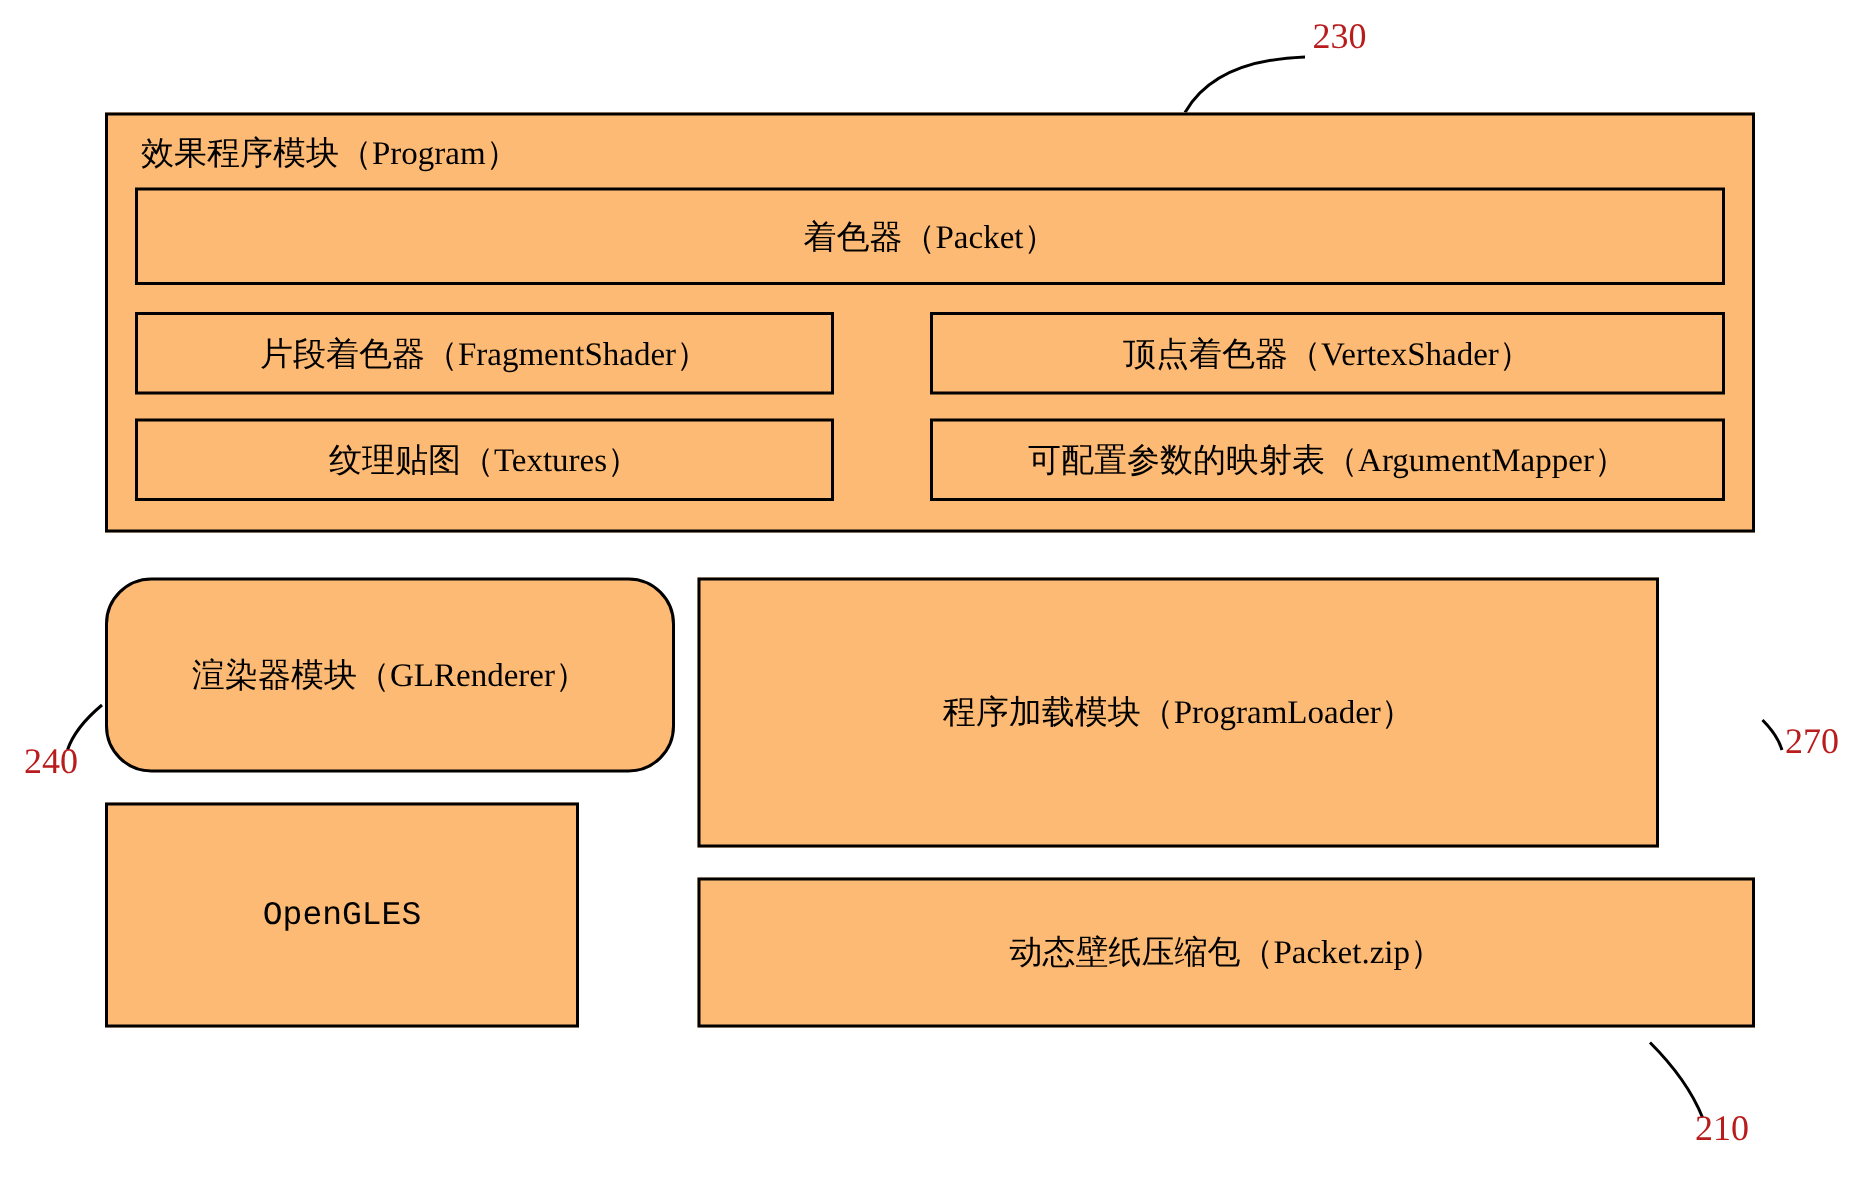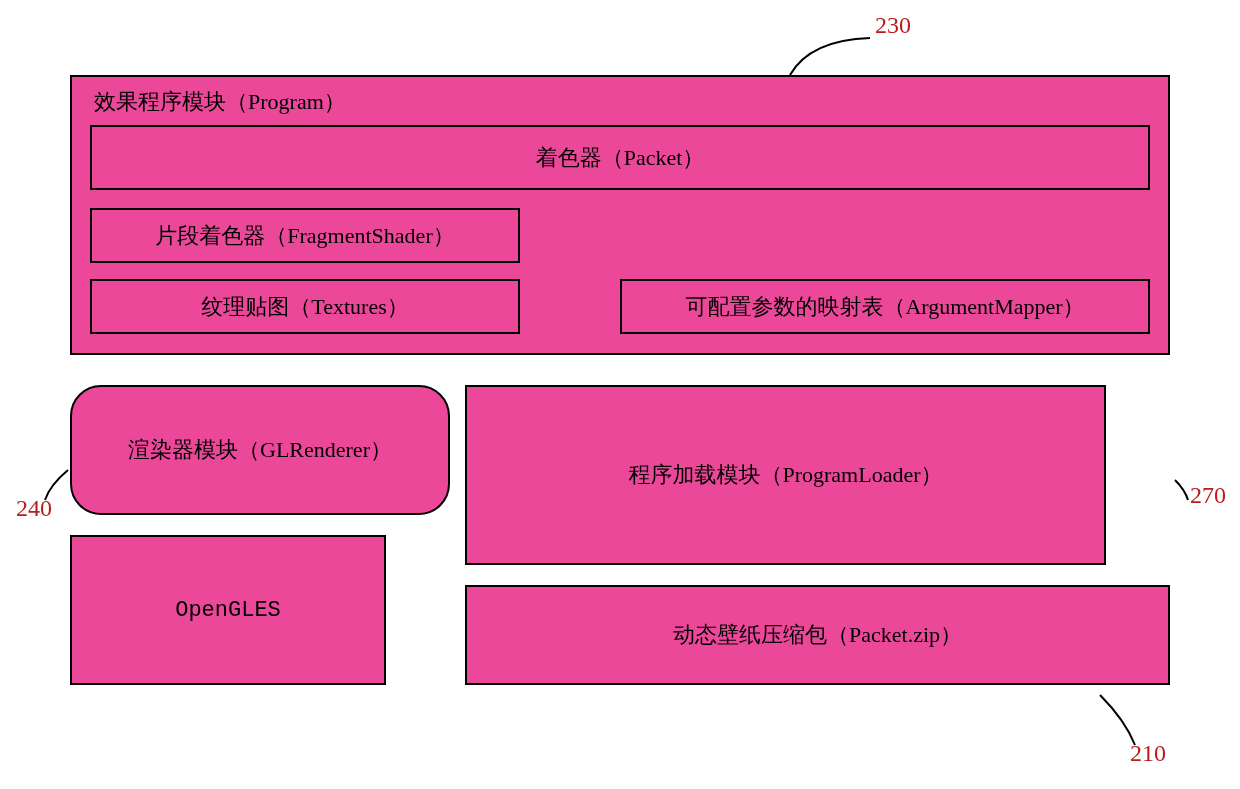--- a/index.html
+++ b/index.html
@@ -15,21 +15,21 @@
     position: relative;
   }
   .diagram-container {
     position: absolute;
     left: 70px;
     top: 75px;
     width: 1100px;
   }
   .box {
     border: 2px solid #000;
-    background: #ec4899;
+    background: #fdba74;
     display: flex;
     align-items: center;
     justify-content: center;
     font-size: 22px;
     color: #000;
   }
   .program-box {
     position: absolute;
     left: 0;
     top: 0;
@@ -51,21 +51,21 @@
   }
   .inner-row {
     display: flex;
     justify-content: space-between;
     margin-bottom: 16px;
     width: 1060px;
     margin-left: auto;
     margin-right: auto;
   }
   .inner-left {
-    width: 430px;
+    width: 466px;
     height: 55px;
     text-align: right;
   }
   .inner-right {
     width: 530px;
     height: 55px;
   }
   .renderer-box {
     position: absolute;
     left: 0;
@@ -147,20 +147,21 @@
 <div class="label label-240">240</div>
 <div class="label label-210">210</div>
 
 <div class="diagram-container">
 
   <div class="box program-box">
     <div class="program-title">效果程序模块（Program）</div>
     <div class="box shader-box">着色器（Packet）</div>
     <div class="inner-row">
       <div class="box inner-left">片段着色器（FragmentShader）</div>
+      <div class="box inner-right">顶点着色器（VertexShader）</div>
     </div>
     <div class="inner-row">
       <div class="box inner-left">纹理贴图（Textures）</div>
       <div class="box inner-right">可配置参数的映射表（ArgumentMapper）</div>
     </div>
   </div>
 
   <div class="box renderer-box">渲染器模块（GLRenderer）</div>
 
   <div class="box opengles-box">OpenGLES</div>

